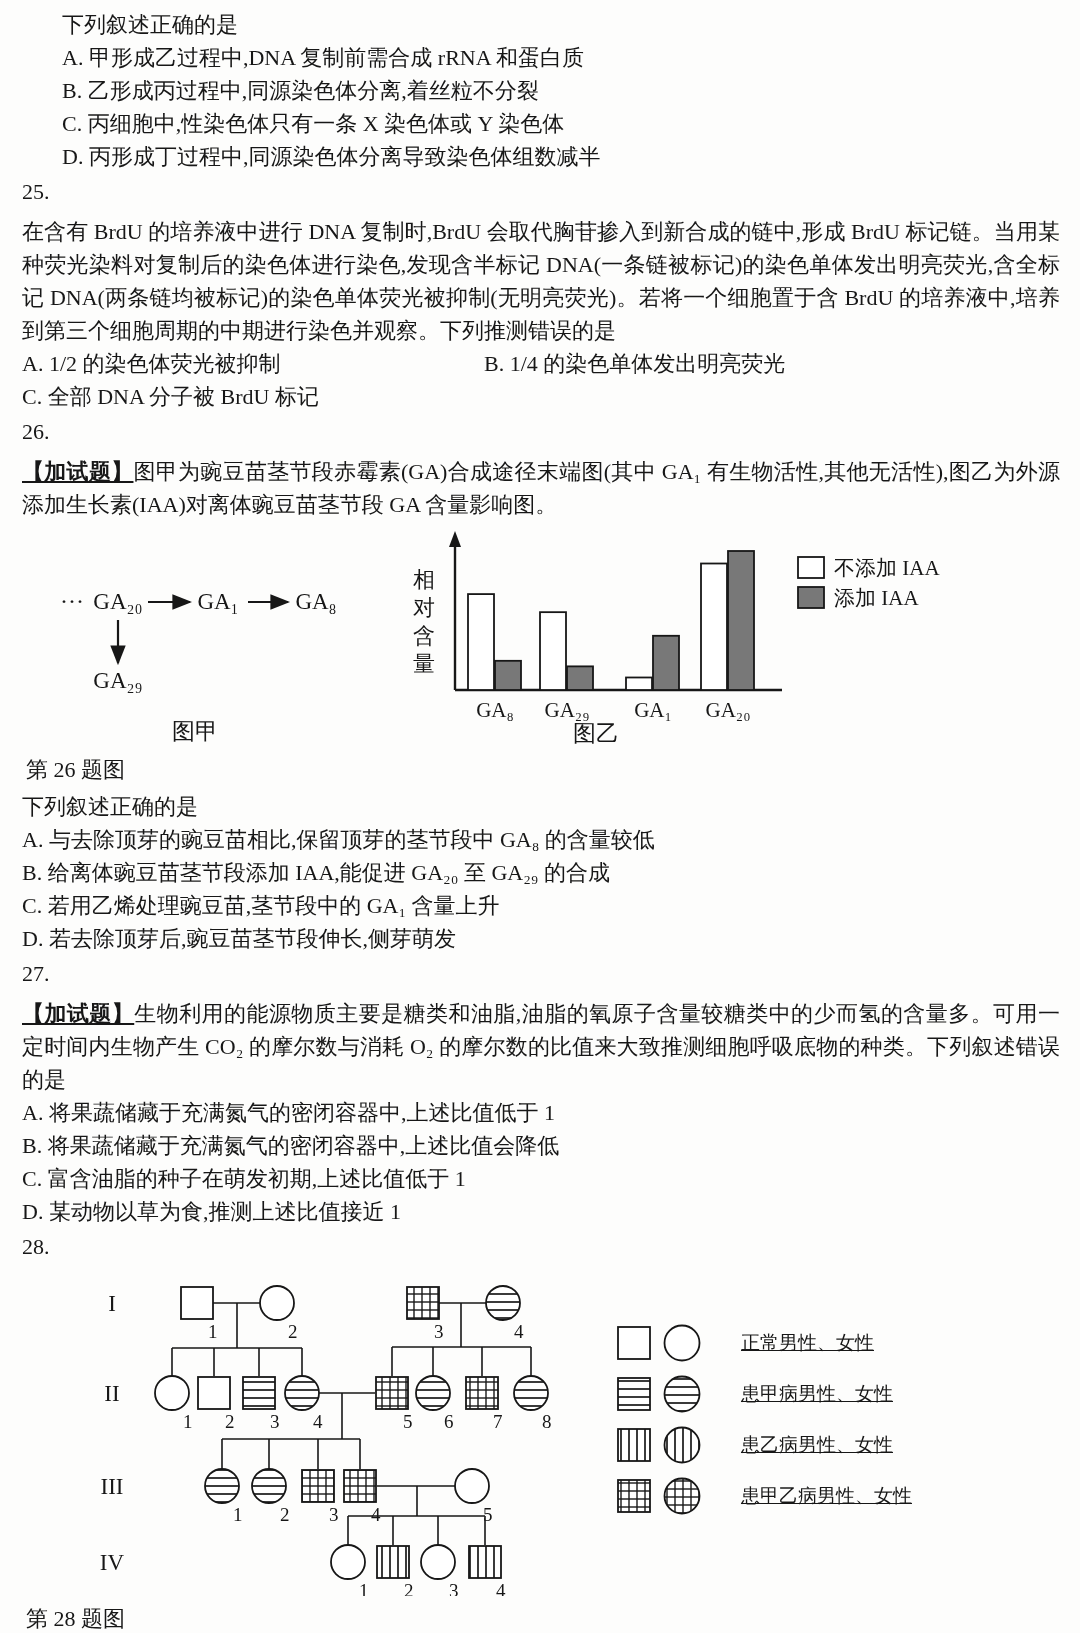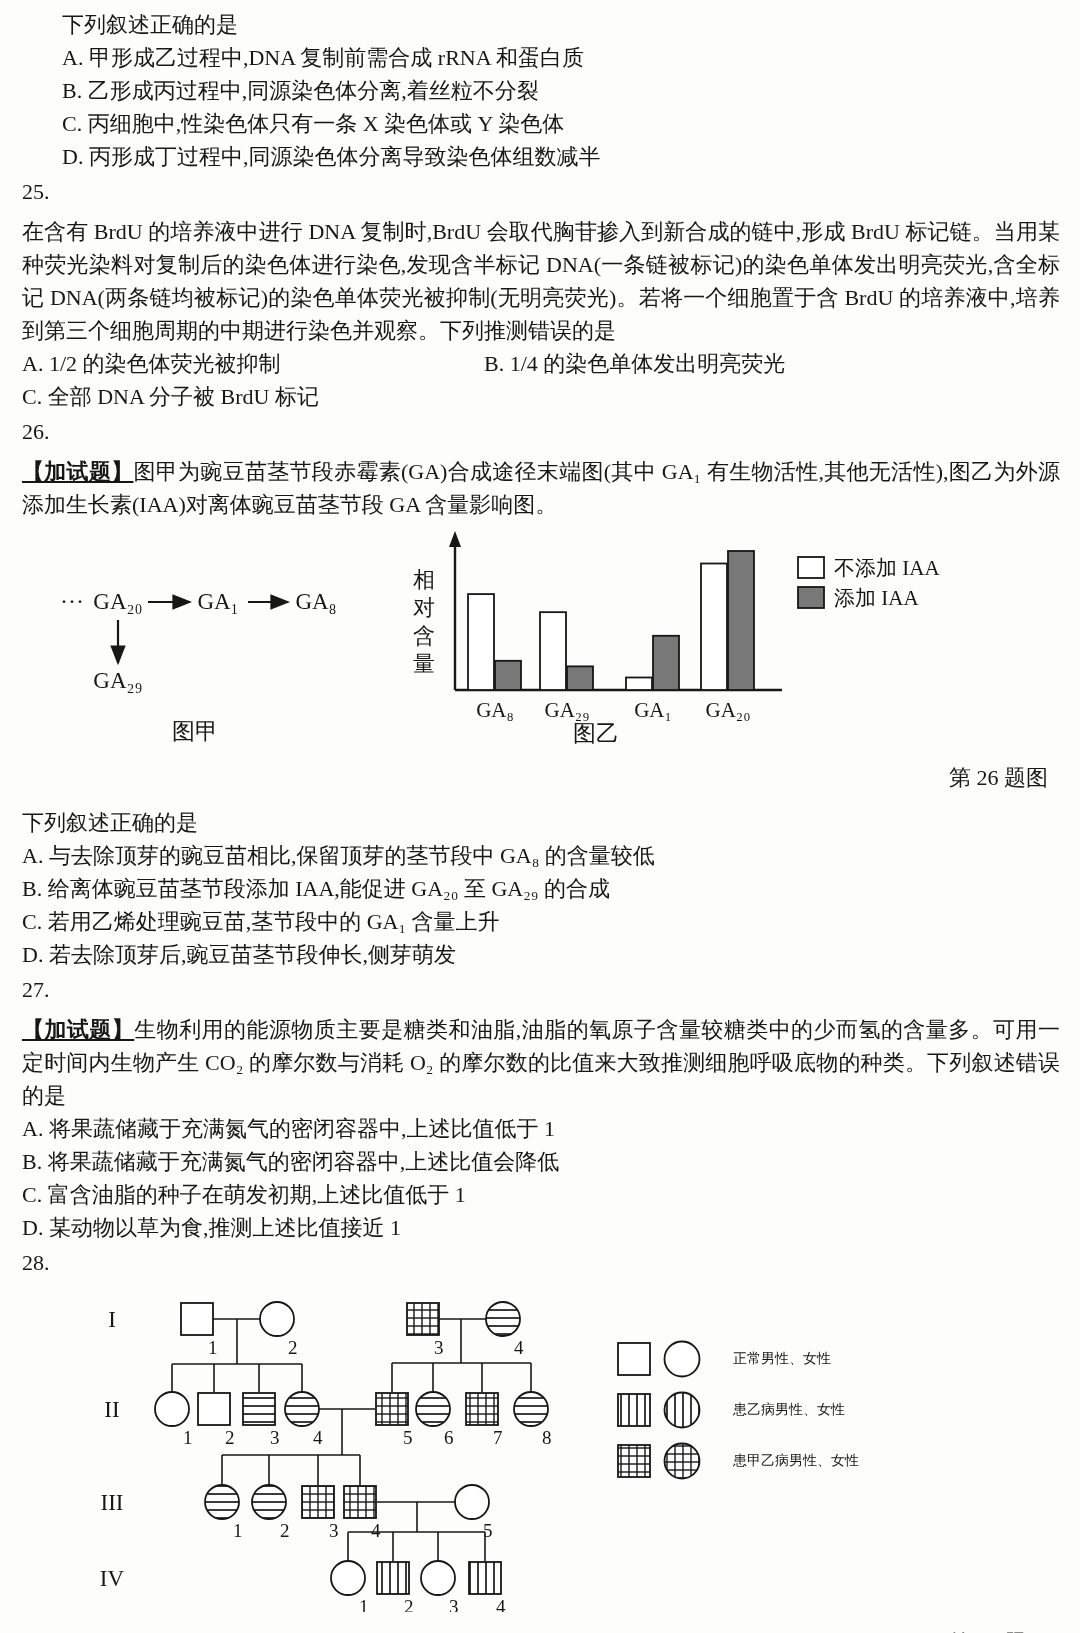--- a/index.html
+++ b/index.html
@@ -15,28 +15,28 @@
   .qbody{flex:1;min-width:0;}
   .qtag{font-weight:700;text-decoration:underline;}
   .stem{margin:0;text-align:justify;}
   .opt{margin:0;}
   .indent{margin-left:40px;}
   .opts-2col{display:grid;grid-template-columns:462px 1fr;}
   .fig26{position:relative;height:224px;margin-top:4px;}
   .fig26 svg{position:absolute;top:0;}
   #pathway-svg{left:28px;}
   #chart-svg{left:378px;}
-  .figcap{margin:12px;text-align:right;}
+  .figcap{margin:4px;text-align:left;}
   .fig28{position:relative;height:324px;margin-top:4px;}
   #pedigree-svg{position:absolute;left:68px;top:0;}
   .legend{position:absolute;left:595px;top:50px;}
   .legend-row{display:flex;align-items:center;margin-bottom:13px;}
   .legend-row svg{display:block;}
   .legend-circle{margin-left:12px;}
-  .lg-label{margin-left:32px;font-size:14px;line-height:34px;white-space:nowrap;}
+  .lg-label{margin-left:40px;font-size:19px;line-height:34px;white-space:nowrap;text-decoration:underline;}
   .footer{display:flex;justify-content:center;gap:28px;margin-top:30px;color:#3a3a3a;position:relative;left:-28px;}
   svg text{font-family:"Liberation Serif","DejaVu Serif",serif;fill:#171717;}
 </style>
 </head>
 <body>
 
 <div class="content">
 
   <div class="indent">
     <p class="stem">下列叙述正确的是</p>
@@ -229,20 +229,29 @@
               <svg width="34" height="34">
                 <rect x="1" y="1" width="32" height="32" fill="#ffffff" stroke="#171717" stroke-width="1.8"></rect>
               </svg>
               <svg width="38" height="38" class="legend-circle">
                 <circle cx="19" cy="19" r="17.5" fill="#ffffff" stroke="#171717" stroke-width="1.8"></circle>
               </svg>
               <span class="lg-label">正常男性、女性</span>
             </div>
             <div class="legend-row">
               <svg width="34" height="34">
+                <rect x="1" y="1" width="32" height="32" fill="url(#pat-h)" stroke="#171717" stroke-width="1.8"></rect>
+              </svg>
+              <svg width="38" height="38" class="legend-circle">
+                <circle cx="19" cy="19" r="17.5" fill="url(#pat-h)" stroke="#171717" stroke-width="1.8"></circle>
+              </svg>
+              <span class="lg-label">患甲病男性、女性</span>
+            </div>
+            <div class="legend-row">
+              <svg width="34" height="34">
                 <rect x="1" y="1" width="32" height="32" fill="url(#pat-v)" stroke="#171717" stroke-width="1.8"></rect>
               </svg>
               <svg width="38" height="38" class="legend-circle">
                 <circle cx="19" cy="19" r="17.5" fill="url(#pat-v)" stroke="#171717" stroke-width="1.8"></circle>
               </svg>
               <span class="lg-label">患乙病男性、女性</span>
             </div>
             <div class="legend-row">
               <svg width="34" height="34">
                 <rect x="1" y="1" width="32" height="32" fill="url(#pat-g)" stroke="#171717" stroke-width="1.8"></rect>

